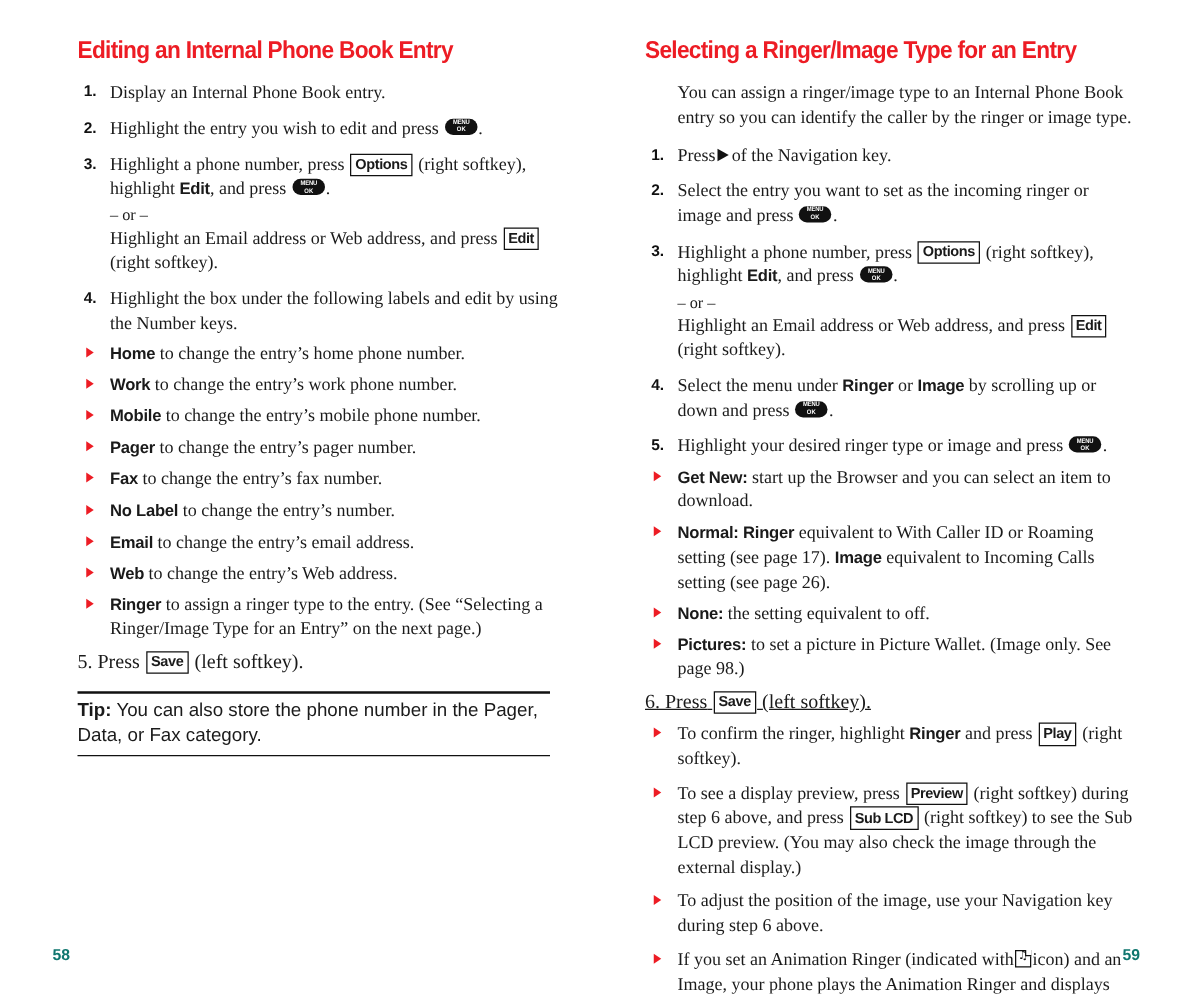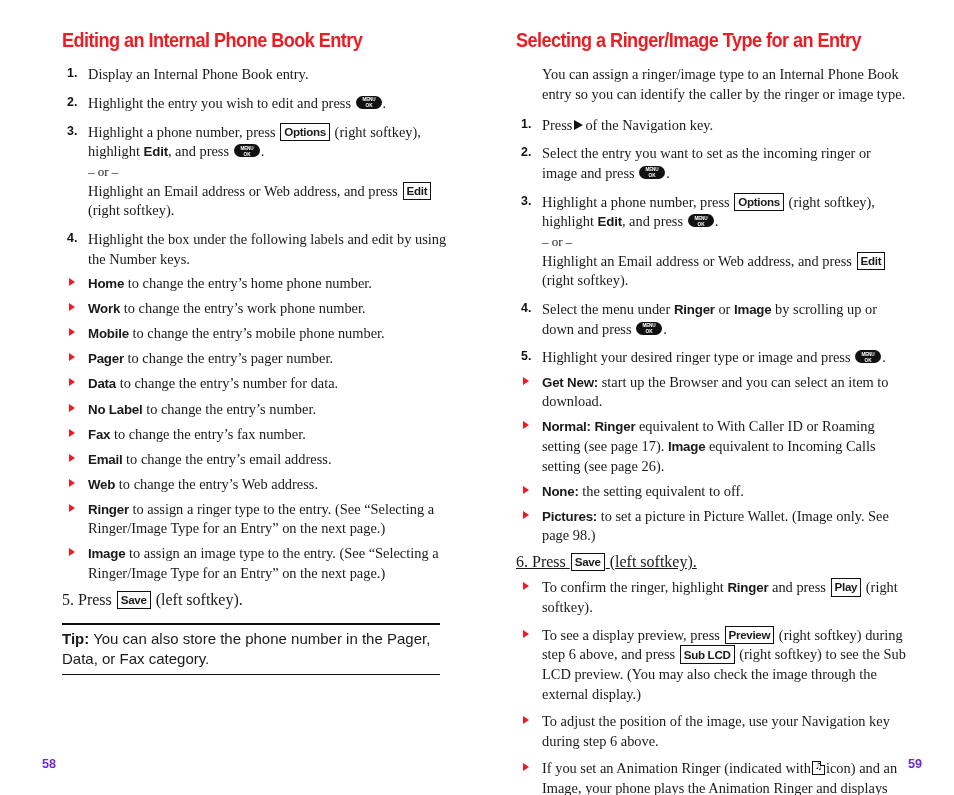--- a/index.html
+++ b/index.html
@@ -147,24 +147,24 @@
     font-family:"Liberation Sans", sans-serif;
     font-size:15px;
     line-height:1.33;
     color:#1a1a1a;
   }
   .tipbox b{font-weight:bold;}
 
   .folio{
     position:absolute;bottom:24px;
     font-family:"Liberation Sans", sans-serif;
-    font-weight:bold;font-size:12.6px;color:#6d28d9;
+    font-weight:bold;font-size:12.6px;color:#0f766e;
   }
   .folio-left{left:42px;}
-  .folio-right{right:32px;margin-left:38px;}
+  .folio-right{right:42px;margin-left:38px;}
 </style>
 </head>
 <body>
 
 <div class="page">
 
   <div class="col col-left">
 
     <h1 class="heading">Editing an Internal Phone Book Entry</h1>
 
@@ -205,27 +205,25 @@
         <span class="num">4.</span>
         <span>Highlight the box under the following labels and edit by using the Number keys.</span>
       </li>
     </ol>
 
     <ul class="bullets">
       <li class="bullet"><span class="tri"></span><b class="term">Home</b> <span>to change the entry’s home phone number.</span></li>
       <li class="bullet"><span class="tri"></span><b class="term">Work</b> <span>to change the entry’s work phone number.</span></li>
       <li class="bullet"><span class="tri"></span><b class="term">Mobile</b> <span>to change the entry’s mobile phone number.</span></li>
       <li class="bullet"><span class="tri"></span><b class="term">Pager</b> <span>to change the entry’s pager number.</span></li>
-      <li class="bullet"><span class="tri"></span><b class="term">Data</b> <span>to change the entry’s number for data.</span></li>
+      <li class="bullet"><span class="tri"></span><b class="term">Fax</b> <span>to change the entry’s fax number.</span></li>
       <li class="bullet"><span class="tri"></span><b class="term">No Label</b> <span>to change the entry’s number.</span></li>
-      <li class="bullet"><span class="tri"></span><b class="term">Fax</b> <span>to change the entry’s fax number.</span></li>
       <li class="bullet"><span class="tri"></span><b class="term">Email</b> <span>to change the entry’s email address.</span></li>
       <li class="bullet"><span class="tri"></span><b class="term">Web</b> <span>to change the entry’s Web address.</span></li>
       <li class="bullet"><span class="tri"></span><b class="term">Ringer</b> <span>to assign a ringer type to the entry. (See “Selecting a Ringer/Image Type for an Entry” on the next page.)</span></li>
-      <li class="bullet"><span class="tri"></span><b class="term">Image</b> <span>to assign an image type to the entry. (See “Selecting a Ringer/Image Type for an Entry” on the next page.)</span></li>
     </ul>
 
     <div class="step" style="margin-top:7px;">
       <span class="num">5.</span>
       <span>Press</span>
       <span class="softkey">Save</span>
       <span>(left softkey).</span>
     </div>
 
     <div class="tipbox">

